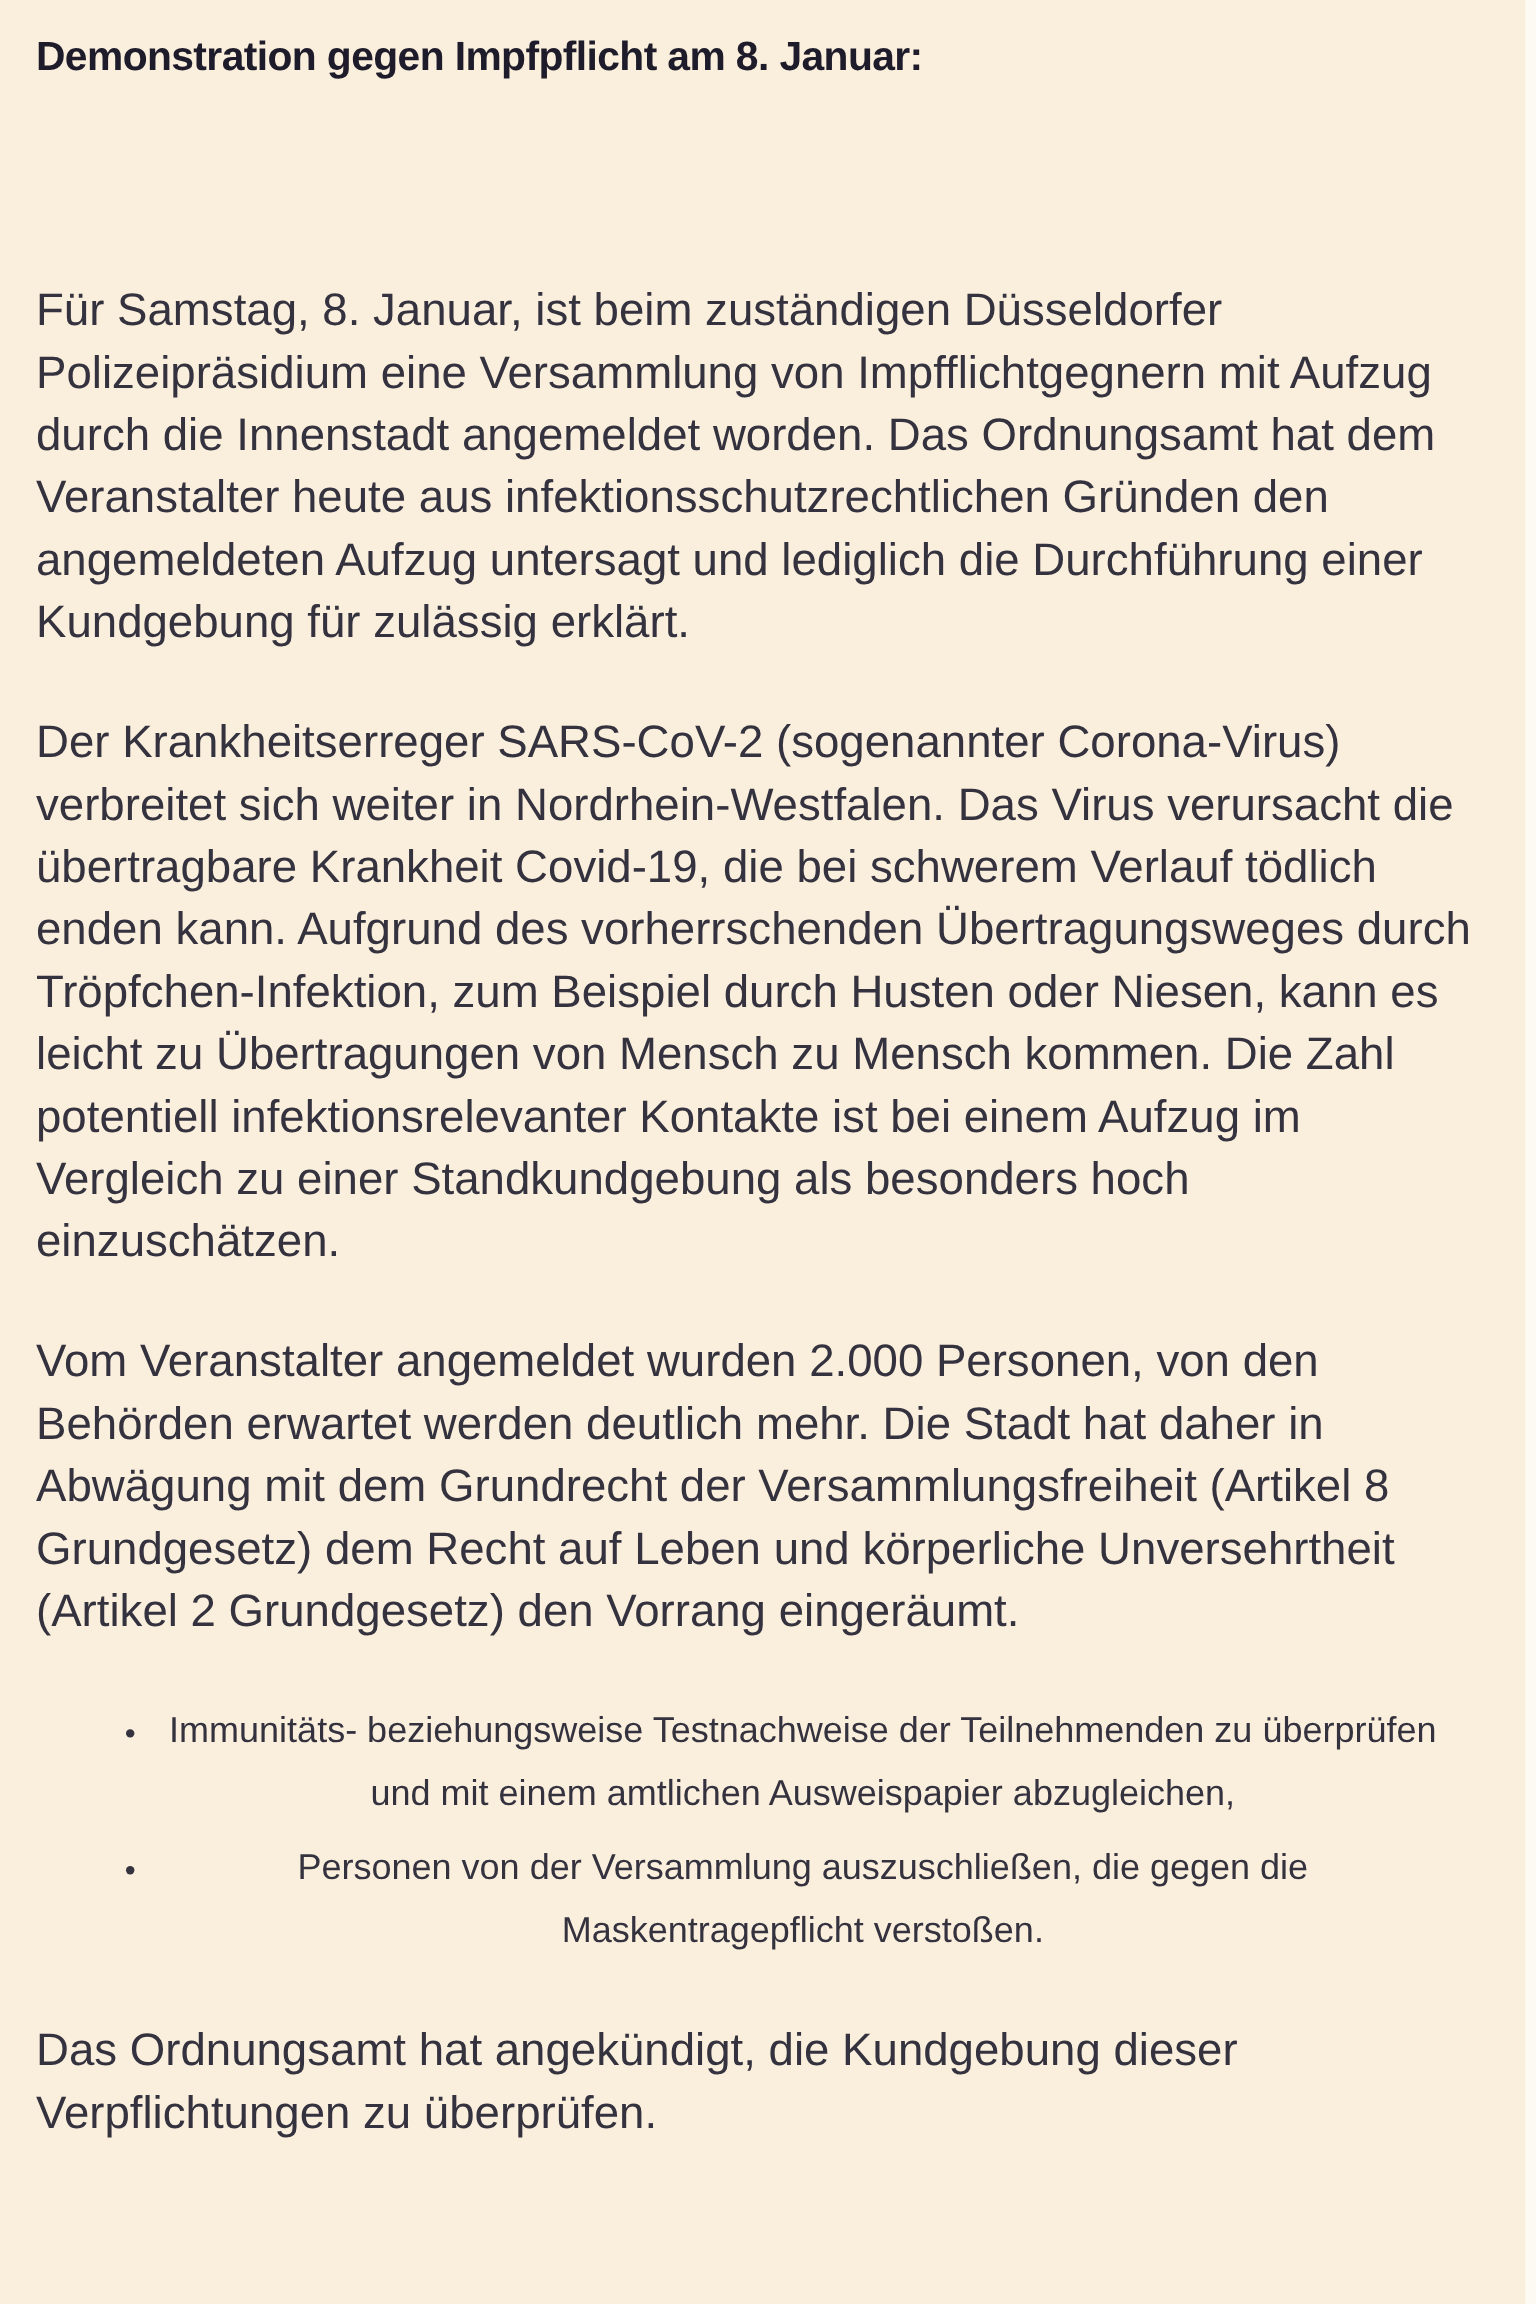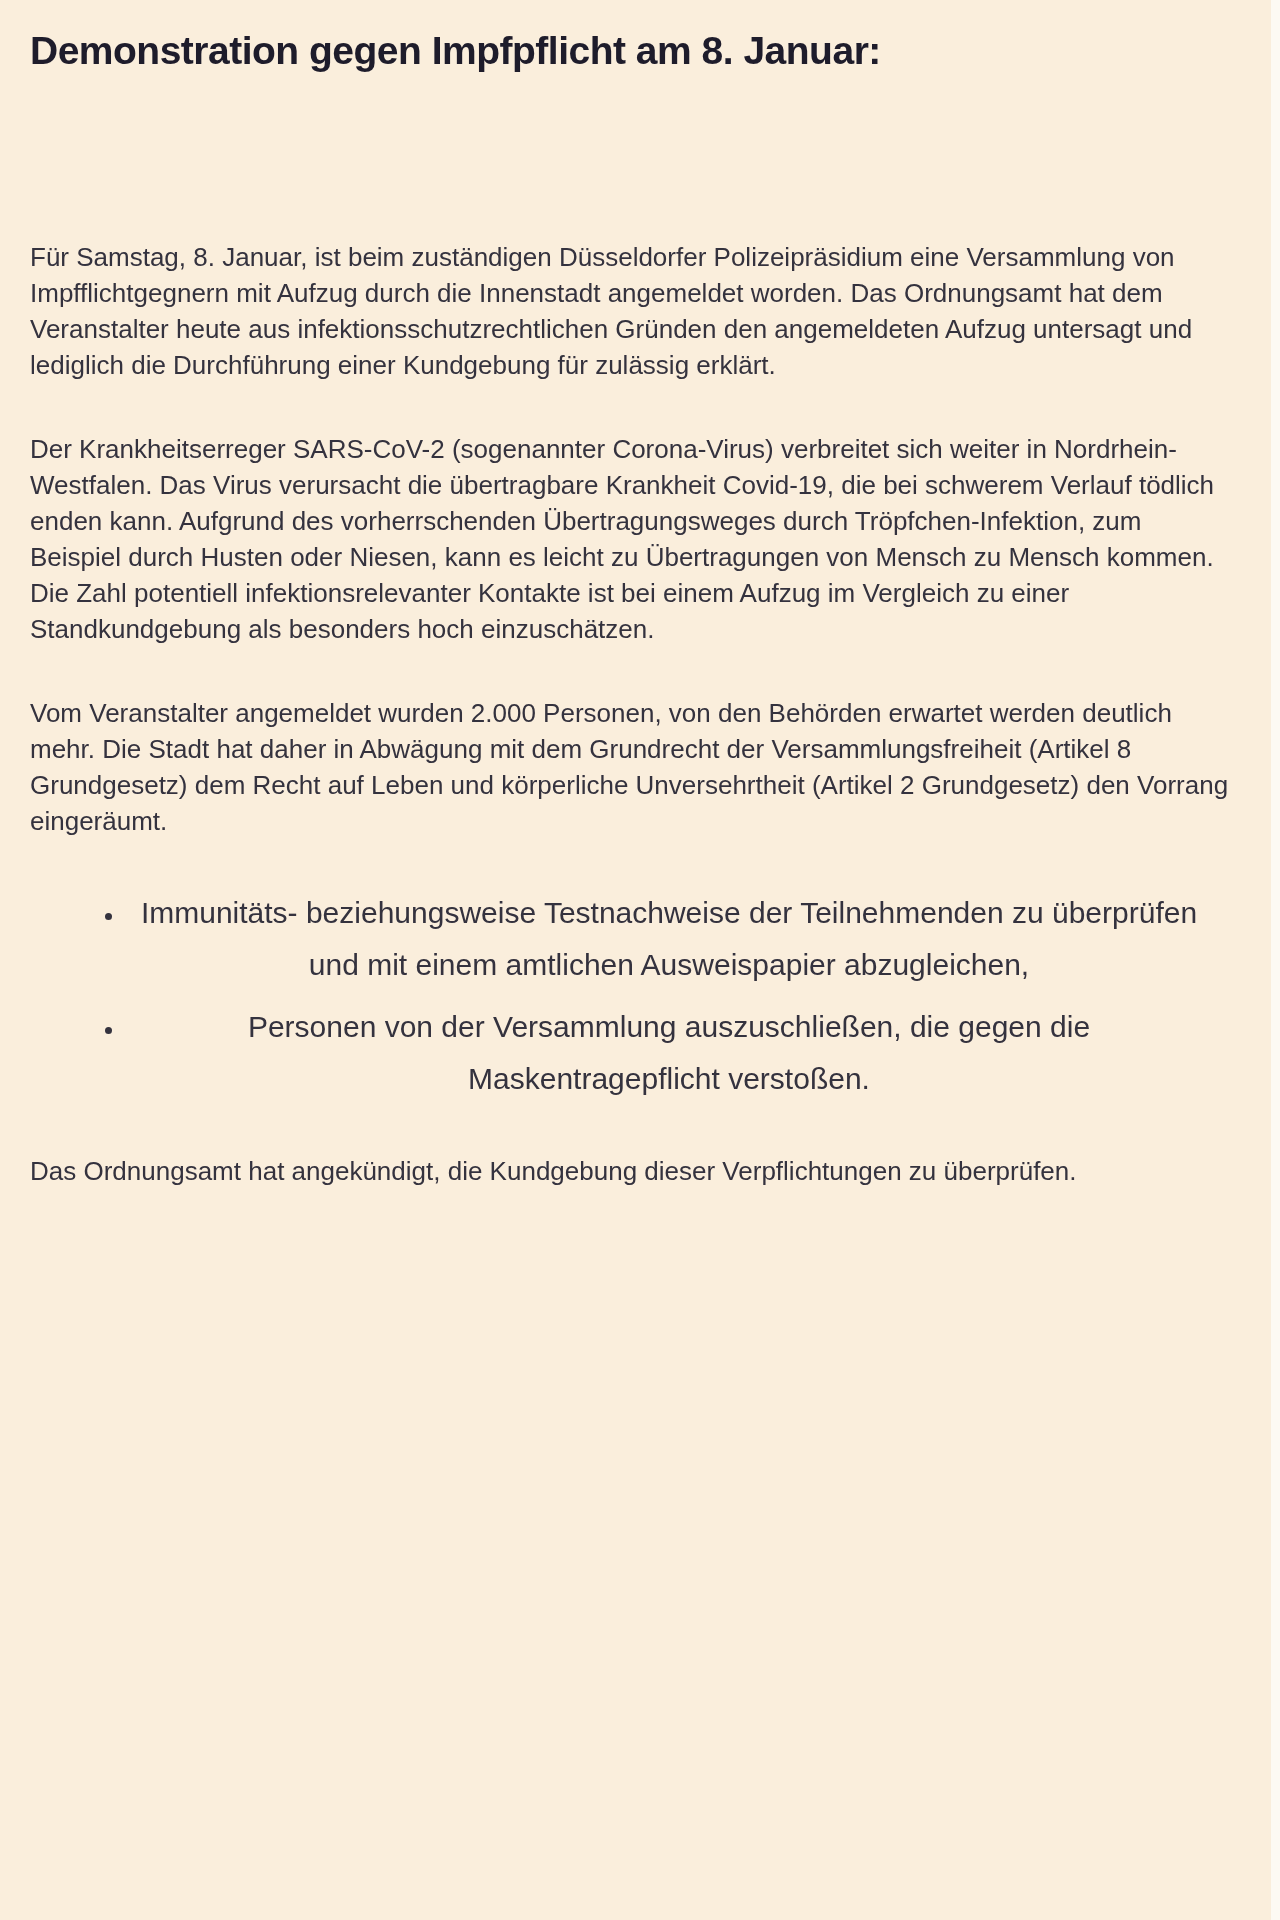--- a/index.html
+++ b/index.html
@@ -18,31 +18,31 @@
     background: var(--background);
     font-family: "Liberation Sans", sans-serif;
     color: var(--body-text-color);
     position: relative;
   }
   .article {
     padding: 26px 44px 0 30px;
   }
   h1.article-title {
     color: var(--heading-color);
-    font-size: 39px;
+    font-size: 34px;
     font-weight: 700;
     line-height: 1.28;
     letter-spacing: -0.5px;
     max-width: 1080px;
     margin-bottom: 163px;
   }
   h1.article-title .title-line { display: block; }
   .article p {
-    font-size: 26px;
-    line-height: 36px;
+    font-size: 38px;
+    line-height: 52px;
     margin-bottom: 48px;
     max-width: 1206px;
   }
   ul.obligations-list {
     margin: 0 0 48px 0;
     padding-left: 96px;
     max-width: 1180px;
     text-align: center;
   }
   ul.obligations-list li {

